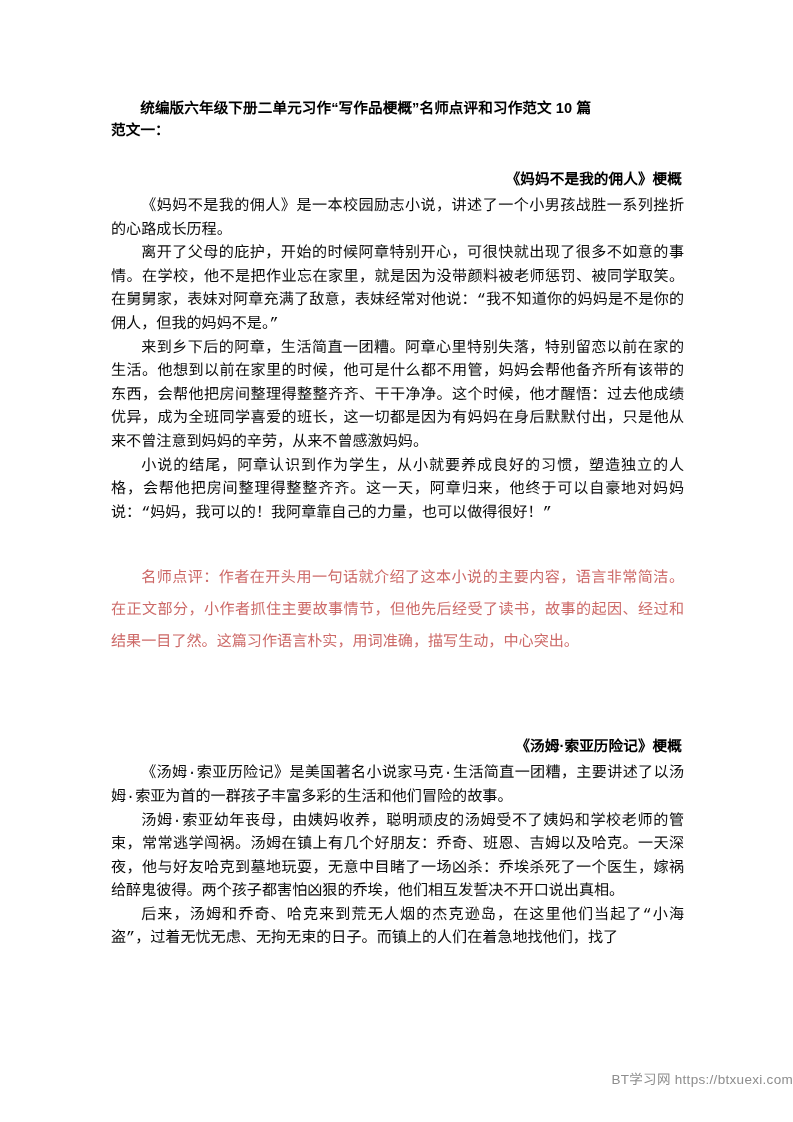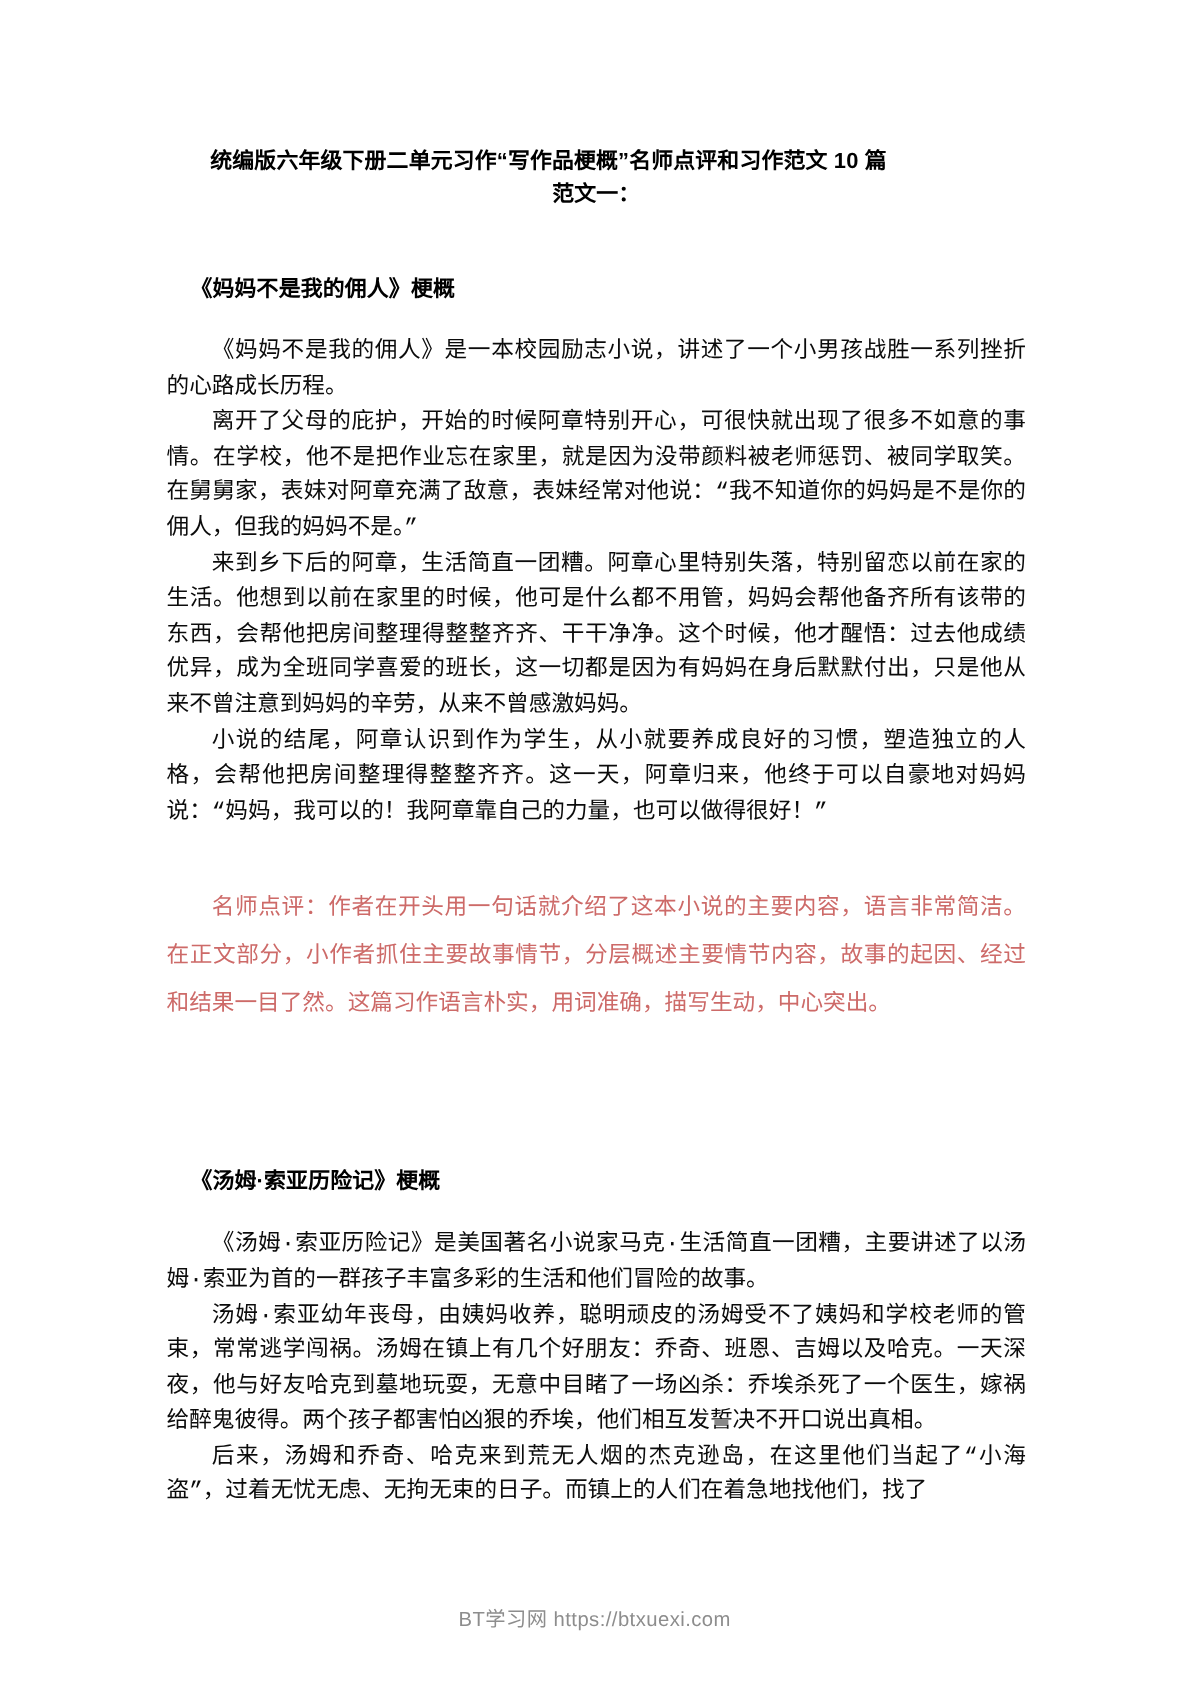--- a/index.html
+++ b/index.html
@@ -50,28 +50,27 @@
     line-height: 22px;
     text-indent: 2em;
     margin: 0;
     white-space: nowrap;
   }
 
   .section-label {
     font-size: 14.6px;
     line-height: 22px;
     margin: 0;
-    text-align: center;
   }
 
   .essay-title {
     font-size: 14.6px;
     line-height: 22px;
-    text-align: left;
-    margin: 16px;
+    text-align: right;
+    margin: 2px;
   }
 
   
   .para {
     font-family: Liberation Mono, monospace;
     font-size: 15.1px;
     line-height: 23.6px;
     text-indent: 2em;
     text-align: justify;
     text-justify: inter-ideograph;
@@ -97,21 +96,21 @@
   .gap-body-to-commentary { height: 36px; }
   .gap-commentary-to-next { height: 72px; }
   .gap-label-to-title { height: 4px; }
 
   
   .footer-watermark {
     position: absolute;
     left: 0;
     top: 1068px;
     width: 793px;
-    text-align: center;
+    text-align: right;
     font-family: "Liberation Sans", "DejaVu Sans", sans-serif;
     font-size: 13.5px;
     letter-spacing: 0.3px;
     color: #8d8d8d;
     user-select: none;
   }
 </style>
 </head>
 <body>
 
@@ -129,21 +128,21 @@
 
     <div class="gap-essaytitle-to-body"></div>
 
     <p class="para">《妈妈不是我的佣人》是一本校园励志小说，讲述了一个小男孩战胜一系列挫折的心路成长历程。</p>
     <p class="para">离开了父母的庇护，开始的时候阿章特别开心，可很快就出现了很多不如意的事情。在学校，他不是把作业忘在家里，就是因为没带颜料被老师惩罚、被同学取笑。在舅舅家，表妹对阿章充满了敌意，表妹经常对他说：“我不知道你的妈妈是不是你的佣人，但我的妈妈不是。”</p>
     <p class="para">来到乡下后的阿章，生活简直一团糟。阿章心里特别失落，特别留恋以前在家的生活。他想到以前在家里的时候，他可是什么都不用管，妈妈会帮他备齐所有该带的东西，会帮他把房间整理得整整齐齐、干干净净。这个时候，他才醒悟：过去他成绩优异，成为全班同学喜爱的班长，这一切都是因为有妈妈在身后默默付出，只是他从来不曾注意到妈妈的辛劳，从来不曾感激妈妈。</p>
     <p class="para">小说的结尾，阿章认识到作为学生，从小就要养成良好的习惯，塑造独立的人格，会帮他把房间整理得整整齐齐。这一天，阿章归来，他终于可以自豪地对妈妈说：“妈妈，我可以的！我阿章靠自己的力量，也可以做得很好！”</p>
 
     <div class="gap-body-to-commentary"></div>
 
-    <p class="commentary" style="color: rgb(205, 106, 104);">名师点评：作者在开头用一句话就介绍了这本小说的主要内容，语言非常简洁。在正文部分，小作者抓住主要故事情节，分层概述主要情节内容，故事的起因、经过和结果一目了然。这篇习作语言朴实，用词准确，描写生动，中心突出。</p>
+    <p class="commentary" style="color: rgb(205, 106, 104);">名师点评：作者在开头用一句话就介绍了这本小说的主要内容，语言非常简洁。在正文部分，小作者抓住主要故事情节，但他先后经受了读书，故事的起因、经过和结果一目了然。这篇习作语言朴实，用词准确，描写生动，中心突出。</p>
 
     <div class="gap-commentary-to-next"></div>
 
 
     <div class="gap-label-to-title"></div>
 
     <p class="essay-title">《汤姆·索亚历险记》梗概</p>
 
     <div class="gap-essaytitle-to-body"></div>
 

